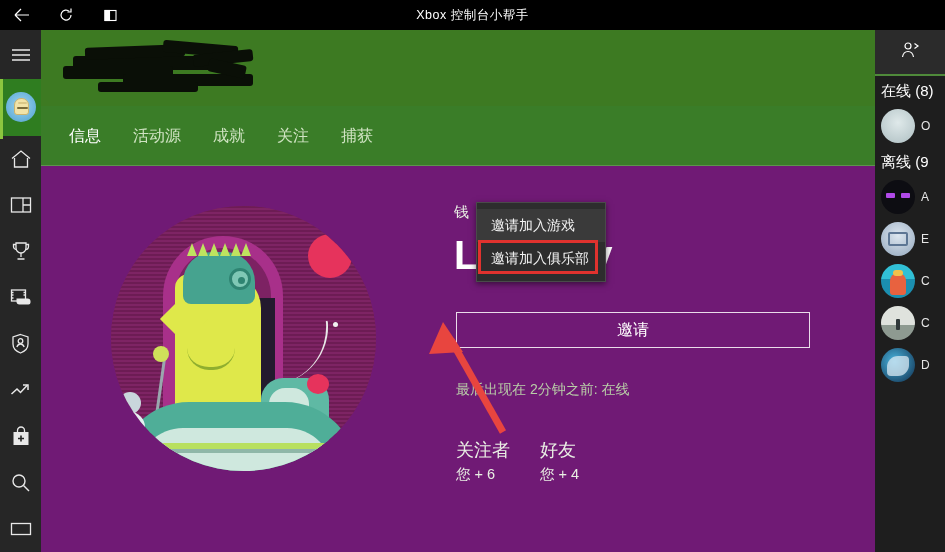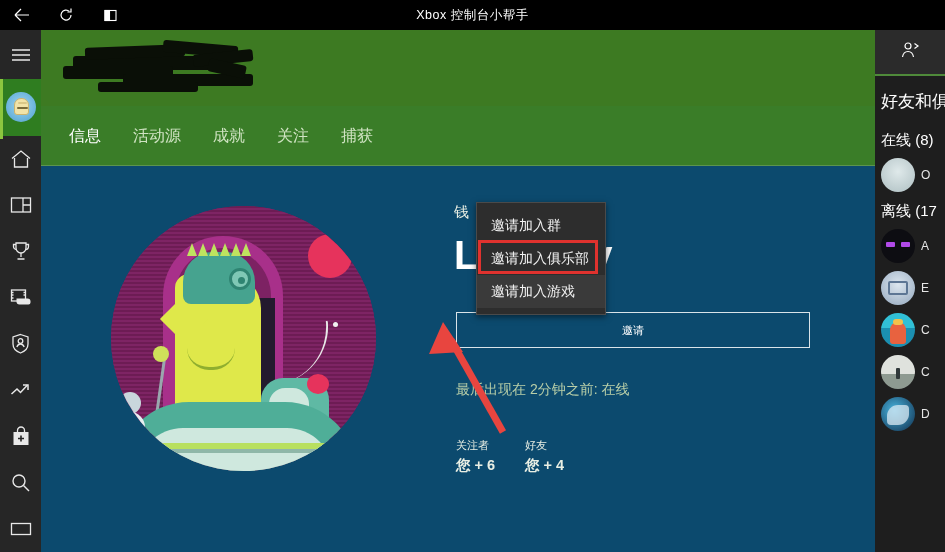--- a/index.html
+++ b/index.html
@@ -62,21 +62,21 @@
   }
   .rail-item {
     width:41px; height:49px; display:flex; align-items:center; justify-content:center;
     color:#e6e6e6;
   }
   .rail-item svg { display:block; }
 
   
   .main {
     position:absolute; left:41px; top:30px; width:834px; height:522px;
-    background:#0c4a6e; overflow:hidden;
+    background:#701a75; overflow:hidden;
   }
   .hero {
     position:absolute; left:0; top:0; width:834px; height:76px;
     background:#3d7a22;
   }
   .gamertag-redaction {
     position:absolute; left:22px; top:8px; width:190px; height:55px;
   }
   .gamertag-redaction i {
     position:absolute; background:#0a0f07; border-radius:3px; display:block;
@@ -187,33 +187,33 @@
     position:absolute; left:413px; top:173px; font-size:15px; color:#e9efe4;
   }
 
   .btn-row {
     position:absolute; left:415px; top:282px; width:354px; height:36px;
     display:flex;
   }
   .btn {
     flex:1; height:36px; border:1px solid rgba(255,255,255,.85);
     display:flex; align-items:center; justify-content:center;
-    color:#ffffff; font-size:11px; background:transparent;
+    color:#ffffff; font-size:16px; background:transparent;
   }
   .btn + .btn { border-left:none; }
 
   .lastseen {
     position:absolute; left:415px; top:351px; font-size:14px; color:#b9cfa8;
   }
   .stats {
     position:absolute; left:415px; top:408px; display:flex; gap:30px;
   }
   .stat-col { display:flex; flex-direction:column; gap:3px; }
-  .stat-k { font-size:11px; color:#e9efe4; }
-  .stat-v { font-size:14.5px; color:#e9efe4;font-weight:bold; }
+  .stat-k { font-size:18px; color:#e9efe4; }
+  .stat-v { font-size:14.5px; color:#e9efe4; }
 
   
   .ctx {
     position:absolute; left:435px; top:172px; width:130px;
     background:#2d2d2d; border:1px solid #4a4a4a;
     padding:6px 0; z-index:40;
     box-shadow:0 2px 6px rgba(0,0,0,.5);
   }
   .ctx-item {
     height:33px; display:flex; align-items:center; padding-left:14px;
@@ -447,23 +447,22 @@
         <span class="stat-k">关注者</span>
         <span class="stat-v">您 + 6</span>
       </div>
       <div class="stat-col">
         <span class="stat-k">好友</span>
         <span class="stat-v">您 + 4</span>
       </div>
     </div>
 
     <div class="ctx">
-      <div class="ctx-item">邀请加入群</div>
+      <div class="ctx-item hl">邀请加入游戏</div>
       <div class="ctx-item">邀请加入俱乐部</div>
-      <div class="ctx-item hl">邀请加入游戏</div>
     </div>
 
     <div class="redbox"></div>
 
     <svg class="arrow" viewBox="0 0 130 120">
       <path d="M122 114 L70 22" stroke="#e8453f" stroke-width="7" fill="none"></path>
       <path d="M62 4 L82 34 L48 36 Z" fill="#e8453f"></path>
     </svg>
 
     <div class="watermark">
@@ -476,29 +475,28 @@
     <div class="rs-top">
       <span>
         <svg width="20" height="18" viewBox="0 0 20 18" fill="none" stroke="#fff" stroke-width="1.2">
           <circle cx="8" cy="5" r="3"></circle>
             <path d="M2.5 16c.6-3.6 2.8-5.5 5.5-5.5s4.9 1.9 5.5 5.5"></path>
           <path d="M14.5 2.5l3.5 2.5-3.5 2.5"></path>
         </svg>
       </span>
     </div>
 
-    <div class="rs-title">好友和俱</div>
 
     <div class="rs-group">在线  (8)</div>
     <div class="rs-friend">
       <span class="rs-av" style="background:radial-gradient(circle at 50% 40%,#dfe9ea,#aebfc2);"></span>
       <span class="rs-name">O</span>
     </div>
 
-    <div class="rs-group">离线  (17</div>
+    <div class="rs-group">离线  (9</div>
 
     <div class="rs-friend">
       <span class="rs-av" style="background:#0d0d12;">
         <i style="position:absolute;left:5px;top:13px;width:9px;height:5px;background:#b14ae8;border-radius:1px;"></i>
         <i style="position:absolute;left:20px;top:13px;width:9px;height:5px;background:#b14ae8;border-radius:1px;"></i>
       </span>
       <span class="rs-name">A</span>
     </div>
     <div class="rs-friend">
       <span class="rs-av" style="background:radial-gradient(circle at 50% 40%,#dce6ef,#93a7bd);">

